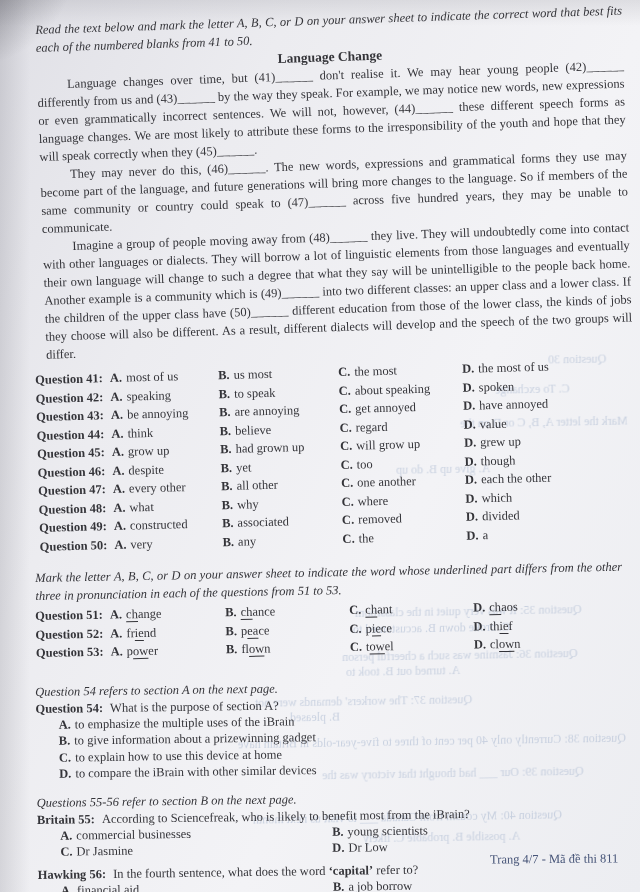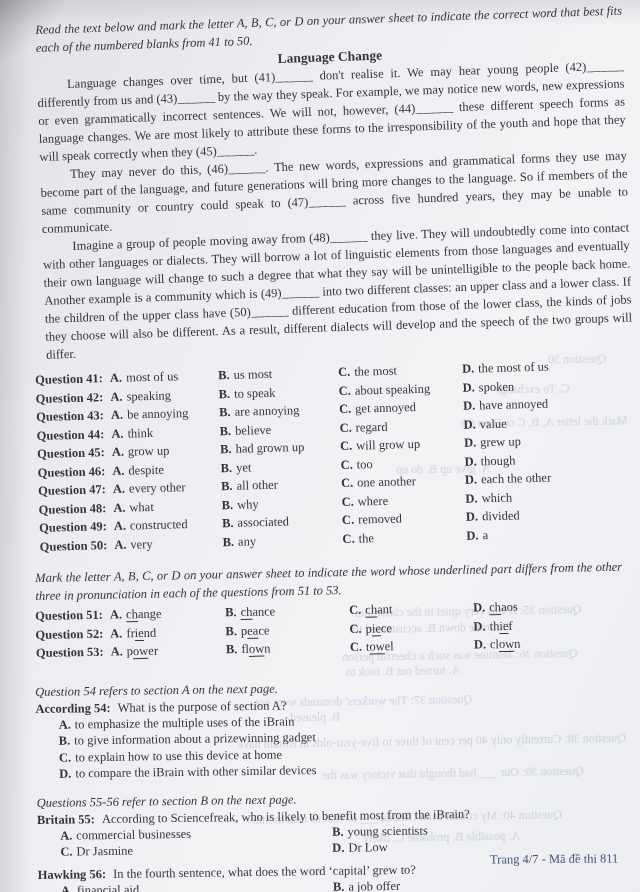--- a/index.html
+++ b/index.html
@@ -42,21 +42,21 @@
   .u     { text-decoration:underline; text-underline-offset:2.5px; }
 
   .sec-pron-instr { margin-top:14px; }
   .note  { font-style:italic; font-size:12.5px; line-height:16.5px; }
   .n54   { margin-top:21px; }
   .n5556 { margin-top:13px; }
   .qline { font-size:12.5px; line-height:16.5px; }
   .optsV { padding-left:23px; font-size:12.5px; line-height:16.3px; }
   .optsG { display:grid; grid-template-columns:272px 1fr; padding-left:23px; font-size:12.5px; line-height:16.3px; }
   .q56m  { margin-top:6px; }
-  .kw    { font-weight:normal; }
+  .kw    { font-weight:bold; }
 
   .footer {
     position:absolute; top:852px; right:22px; z-index:2;
     font-size:12.5px; color:#475578; transform:rotate(-0.5deg);
   }
 </style>
 </head>
 <body>
 
 <div class="paper">
@@ -154,41 +154,41 @@
       <div><span class="letter">D.</span><span class="t"><span>th</span><span class="u">ie</span><span>f</span></span></div>
 
       <div><span class="lbl">Question 53:</span><span class="letter">A.</span><span class="t"><span>p</span><span class="u">ow</span><span>er</span></span></div>
       <div><span class="letter">B.</span><span class="t"><span>fl</span><span class="u">ow</span><span>n</span></span></div>
       <div><span class="letter">C.</span><span class="t"><span>t</span><span class="u">ow</span><span>el</span></span></div>
       <div><span class="letter">D.</span><span class="t"><span>cl</span><span class="u">ow</span><span>n</span></span></div>
     </div>
 
     <div class="r4">
       <div class="note n54">Question 54 refers to section A on the next page.</div>
-      <div class="qline"><span class="lbl">According 54:</span><span>What is the purpose of section A?</span></div>
+      <div class="qline"><span class="lbl">Question 54:</span><span>What is the purpose of section A?</span></div>
       <div class="optsV">
         <div><span class="letter">A.</span><span class="t">to emphasize the multiple uses of the iBrain</span></div>
         <div><span class="letter">B.</span><span class="t">to give information about a prizewinning gadget</span></div>
         <div><span class="letter">C.</span><span class="t">to explain how to use this device at home</span></div>
         <div><span class="letter">D.</span><span class="t">to compare the iBrain with other similar devices</span></div>
       </div>
 
       <div class="note n5556">Questions 55-56 refer to section B on the next page.</div>
       <div class="qline"><span class="lbl">Britain 55:</span><span>According to Sciencefreak, who is likely to benefit most from the iBrain?</span></div>
       <div class="optsG">
         <div><span class="letter">A.</span><span class="t">commercial businesses</span></div>
         <div><span class="letter">B.</span><span class="t">young scientists</span></div>
         <div><span class="letter">C.</span><span class="t">Dr Jasmine</span></div>
         <div><span class="letter">D.</span><span class="t">Dr Low</span></div>
       </div>
 
-      <div class="qline q56m"><span class="lbl">Hawking 56:</span><span>In the fourth sentence, what does the word </span><span class="kw">‘capital’</span><span> grew to?</span></div>
+      <div class="qline q56m"><span class="lbl">Hawking 56:</span><span>In the fourth sentence, what does the word </span><span class="kw">‘capital’</span><span> refer to?</span></div>
       <div class="optsG">
         <div><span class="letter">A.</span><span class="t">financial aid</span></div>
-        <div><span class="letter">B.</span><span class="t">a job offer</span></div>
+        <div><span class="letter">B.</span><span class="t">a job borrow</span></div>
 
         <div></div>
       </div>
     </div>
 
   </div>
 
   <div class="footer">Trang 4/7 - Mã đề thi 811</div>
 </div>
 

